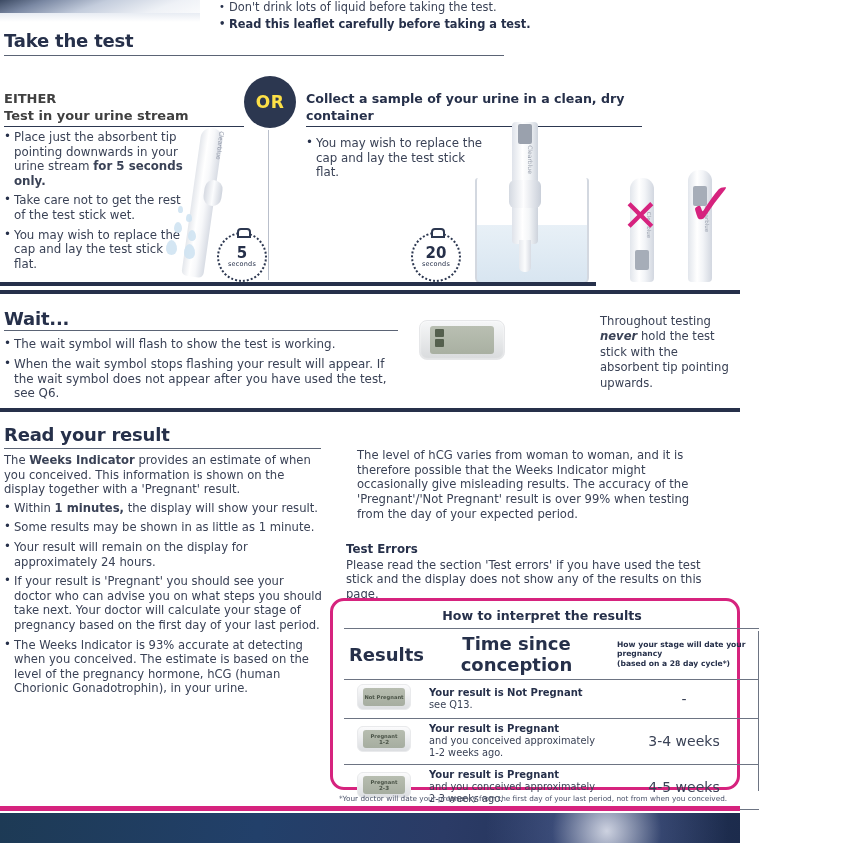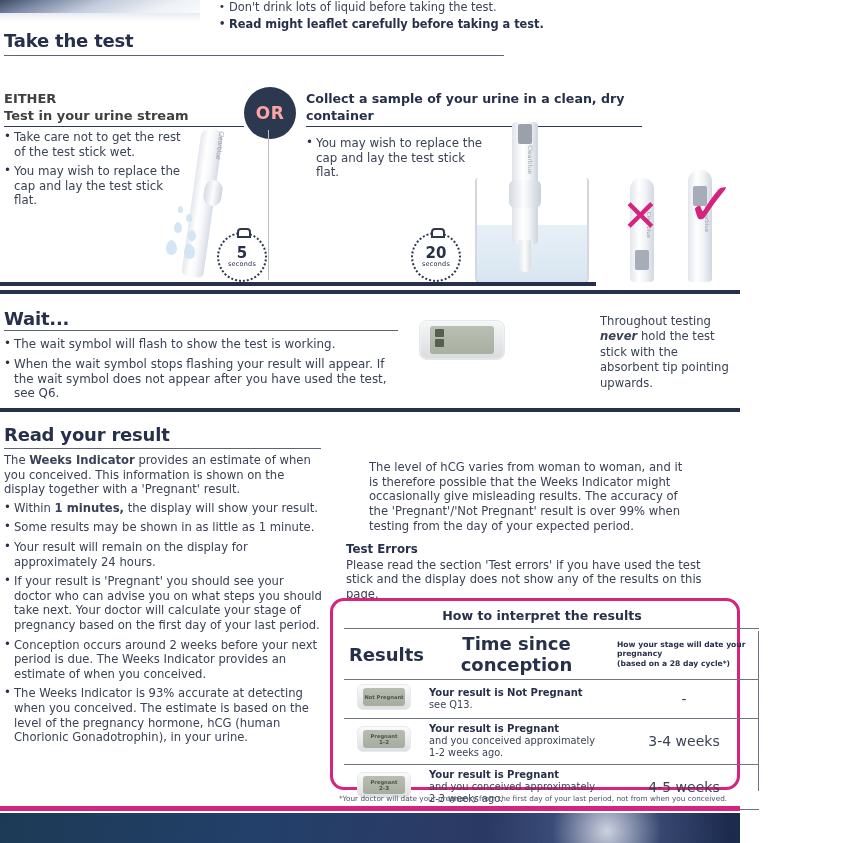--- a/index.html
+++ b/index.html
@@ -30,22 +30,22 @@
   .intro{position:absolute;left:219px;top:0px;width:340px;font-size:11.4px;line-height:15px;color:#3a4256;}
   .intro li{margin-bottom:2px;}
   .intro li:before{font-size:10px;}
 
   
   #take-title{position:absolute;left:4px;top:30px;}
   #take-rule{position:absolute;left:4px;top:55px;width:500px;}
   .take-lead{position:absolute;left:4px;top:59px;width:520px;font-size:12.3px;line-height:15.5px;font-weight:bold;color:#26304a;}
   .either{position:absolute;left:4px;top:90px;font-size:13px;line-height:17px;font-weight:bold;color:#404040;}
   .collect{position:absolute;left:306px;top:90px;width:330px;font-size:12.6px;line-height:17px;font-weight:bold;color:#26304a;}
-  .or-badge{position:absolute;left:244px;top:87px;width:52px;height:52px;border-radius:50%;
-    background:#2c3750;color:#fca5a5;font-size:17px;font-weight:bold;display:flex;align-items:center;justify-content:center;letter-spacing:.5px;}
+  .or-badge{position:absolute;left:244px;top:76px;width:52px;height:52px;border-radius:50%;
+    background:#2c3750;color:#fde047;font-size:17px;font-weight:bold;display:flex;align-items:center;justify-content:center;letter-spacing:.5px;}
   .hdr-rule-l{position:absolute;left:4px;top:126px;width:240px;height:1px;background:#2c3750;}
   .hdr-rule-r{position:absolute;left:306px;top:126px;width:336px;height:1px;background:#2c3750;}
 
   .col-left{position:absolute;left:4px;top:130px;width:180px;font-size:11.8px;line-height:14.6px;color:#3a4256;}
   .col-right{position:absolute;left:306px;top:136px;width:180px;font-size:11.8px;line-height:14.6px;color:#3a4256;}
 
   
   .stick-a{position:absolute;left:196px;top:128px;width:34px;height:150px;}
   .stick-a .body{position:absolute;left:6px;top:0;width:22px;height:150px;border-radius:11px 11px 5px 5px;
     background:linear-gradient(90deg,#e4e7ec 0%,#ffffff 35%,#f7f8fa 60%,#d8dce4 100%);
@@ -107,21 +107,21 @@
   .wait-display .sym i{display:block;width:9px;height:8px;background:#55604e;border-radius:1px;margin-bottom:2px;}
 
   
   #read-sep{position:absolute;left:0px;top:408px;width:740px;}
   #read-title{position:absolute;left:4px;top:424px;}
   #read-rule{position:absolute;left:4px;top:448px;width:317px;}
   .read-l{position:absolute;left:4px;top:453px;width:320px;font-size:11.6px;line-height:14.6px;color:#3a4256;}
   .read-l p{margin:0 0 4px 0;}
   .read-l li{margin-bottom:5px;}
   .read-r{position:absolute;left:353px;top:444px;width:356px;font-size:11.6px;line-height:14.7px;color:#3a4256;}
-  .read-r p{margin:16px;}
+  .read-r p{margin:4px;}
   .terr{position:absolute;left:346px;top:542px;width:362px;font-size:11.6px;line-height:14.7px;color:#3a4256;}
   .terr h4{margin:0 0 1px 0;font-size:11.8px;font-weight:bold;color:#26304a;}
   .terr p{margin:0;}
 
   
   .tablebox{position:absolute;left:330px;top:598px;width:410px;height:192px;
     border:3px solid #d6237e;border-radius:14px;background:#fff;box-sizing:border-box;}
   .tbl{position:absolute;left:344px;top:605px;width:396px;}
   .tbl-title{font-size:12.6px;font-weight:bold;text-align:center;color:#26304a;padding:3px 0 5px 0;}
   table{border-collapse:collapse;width:382px;table-layout:fixed;}
@@ -155,36 +155,37 @@
 </head>
 <body>
 
 <div class="page">
 <div class="content">
 
   <div class="top-photo"></div>
 
   <ul class="bullets intro">
     <li>Don't drink lots of liquid before taking the test.</li>
-    <li style="font-weight:bold;color:#26304a;">Read might leaflet carefully before taking a test.</li>
+    <li style="font-weight:bold;color:#26304a;">Read this leaflet carefully before taking a test.</li>
   </ul>
 
   <div class="sec-title" id="take-title">Take the test</div>
   <div class="rule" id="take-rule"></div>
 
   <div class="either">
     <span>EITHER</span><br>
     <span>Test in your urine stream</span>
   </div>
   <div class="or-badge">OR</div>
   <div class="collect">Collect a sample of your urine in a clean, dry container</div>
   <div class="hdr-rule-l"></div>
   <div class="hdr-rule-r"></div>
 
   <ul class="bullets col-left">
+    <li>Place just the absorbent tip pointing downwards in your urine stream <b>for 5 seconds only.</b></li>
     <li>Take care not to get the rest of the test stick wet.</li>
     <li>You may wish to replace the cap and lay the test stick flat.</li>
   </ul>
 
   <ul class="bullets col-right">
     <li>You may wish to replace the cap and lay the test stick flat.</li>
   </ul>
 
   <div class="stick-a">
     <div class="body"></div>
@@ -255,21 +256,20 @@
   <div class="sec-title" id="read-title">Read your result</div>
   <div class="rule" id="read-rule"></div>
 
   <div class="read-l">
     <p>The <b>Weeks Indicator</b> provides an estimate of when you conceived. This information is shown on the display together with a 'Pregnant' result.</p>
     <ul class="bullets">
       <li>Within <b>1 minutes,</b> the display will show your result.</li>
       <li>Some results may be shown in as little as 1 minute.</li>
       <li>Your result will remain on the display for approximately 24 hours.</li>
       <li>If your result is 'Pregnant' you should see your doctor who can advise you on what steps you should take next. Your doctor will calculate your stage of pregnancy based on the first day of your last period.</li>
-      <li>Conception occurs around 2 weeks before your next period is due. The Weeks Indicator provides an estimate of when you conceived.</li>
       <li>The Weeks Indicator is 93% accurate at detecting when you conceived. The estimate is based on the level of the pregnancy hormone, hCG (human Chorionic Gonadotrophin), in your urine.</li>
     </ul>
   </div>
 
   <div class="read-r">
     <p>The level of hCG varies from woman to woman, and it is therefore possible that the Weeks Indicator might occasionally give misleading results. The accuracy of the 'Pregnant'/'Not Pregnant' result is over 99% when testing from the day of your expected period.</p>
   </div>
 
   <div class="terr">
     <h4>Test Errors</h4>

